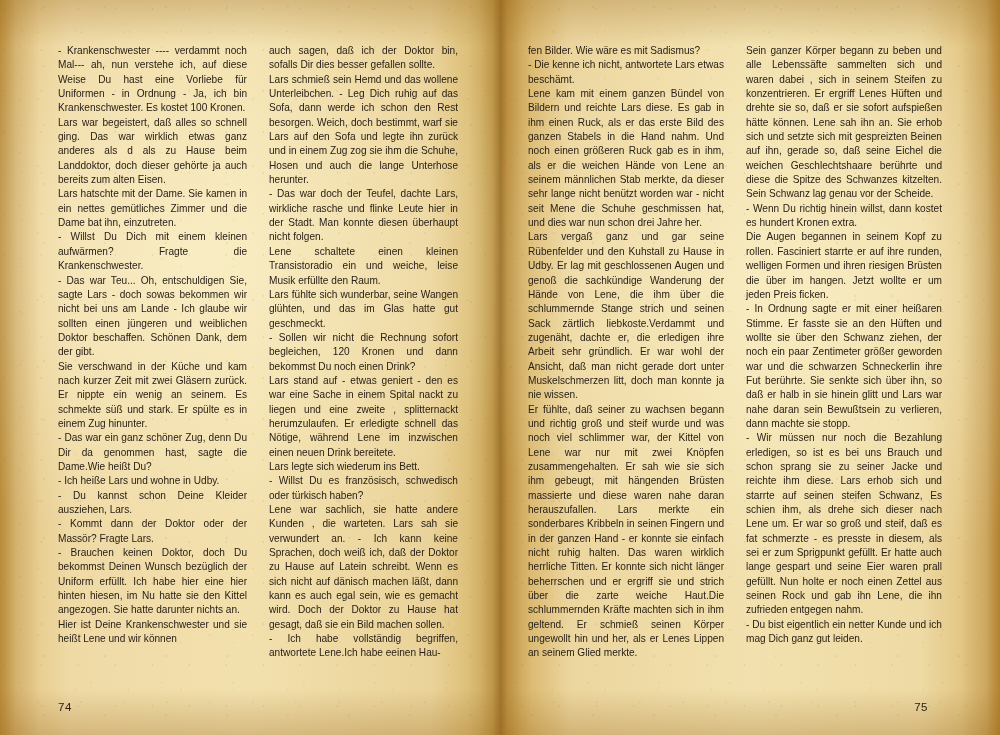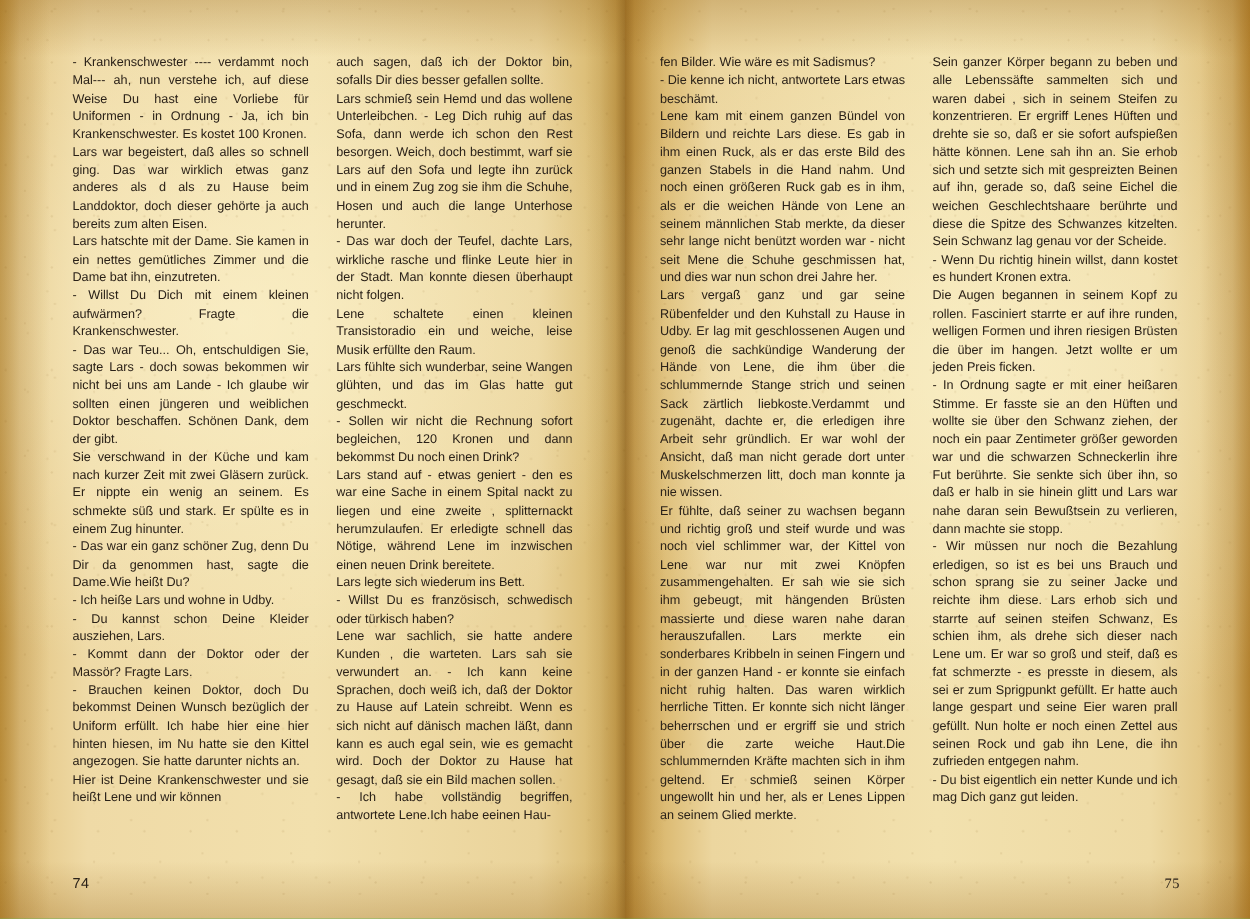--- a/index.html
+++ b/index.html
@@ -19,21 +19,21 @@
     width: 1000px;
     height: 735px;
     background:
       radial-gradient(ellipse at 20% 20%, rgba(255,240,200,0.35) 0%, rgba(255,240,200,0) 55%),
       radial-gradient(ellipse at 80% 80%, rgba(180,120,30,0.30) 0%, rgba(180,120,30,0) 60%),
       linear-gradient(90deg,
         #c08529 0px, #d8a441 10px,
         #e6c273 34px, #efd79a 90px,
         #f1dca6 230px, #eed79c 430px,
         #e3c madre 0px);
-    background-color: #22c55e;
+    background-color: #737373;
   }
 
   
   .page {
     position: absolute;
     top: 0;
     height: 735px;
     box-sizing: border-box;
   }
   .page-left {
@@ -134,21 +134,21 @@
   .col p + p { margin-top: 0px; }
 
   .folio {
     position: absolute;
     bottom: 22px;
     font-size: 11.5px;
     color: #2a2118;
     letter-spacing: 0.5px;
   }
   .folio-left  { left: 58px; }
-  .folio-right { right: 56px; font-family: Liberation Serif, serif; }
+  .folio-right { right: 72px; }
 </style>
 </head>
 <body>
 
 <div id="book">
 
   <div class="page page-left"></div>
   <div class="page page-right"></div>
 
   <div class="columns columns-left">

